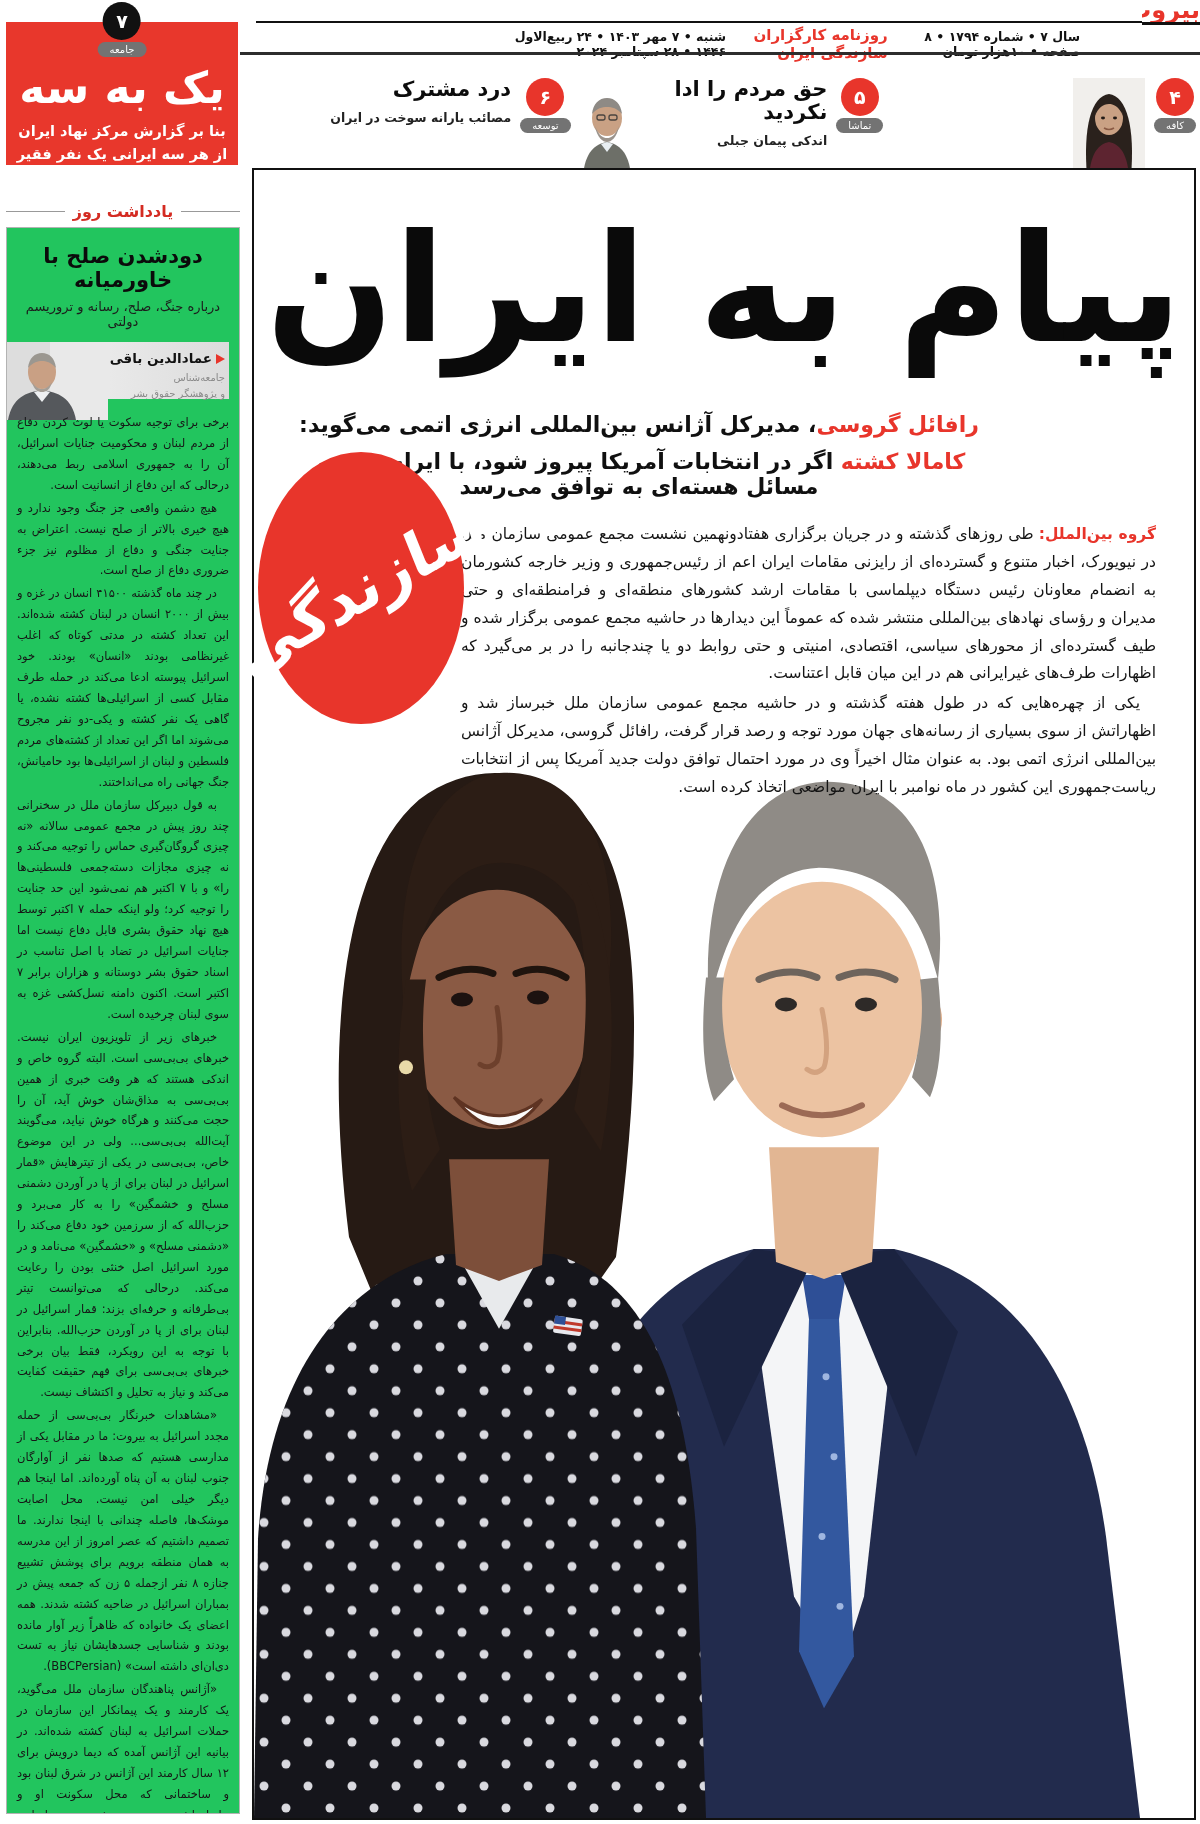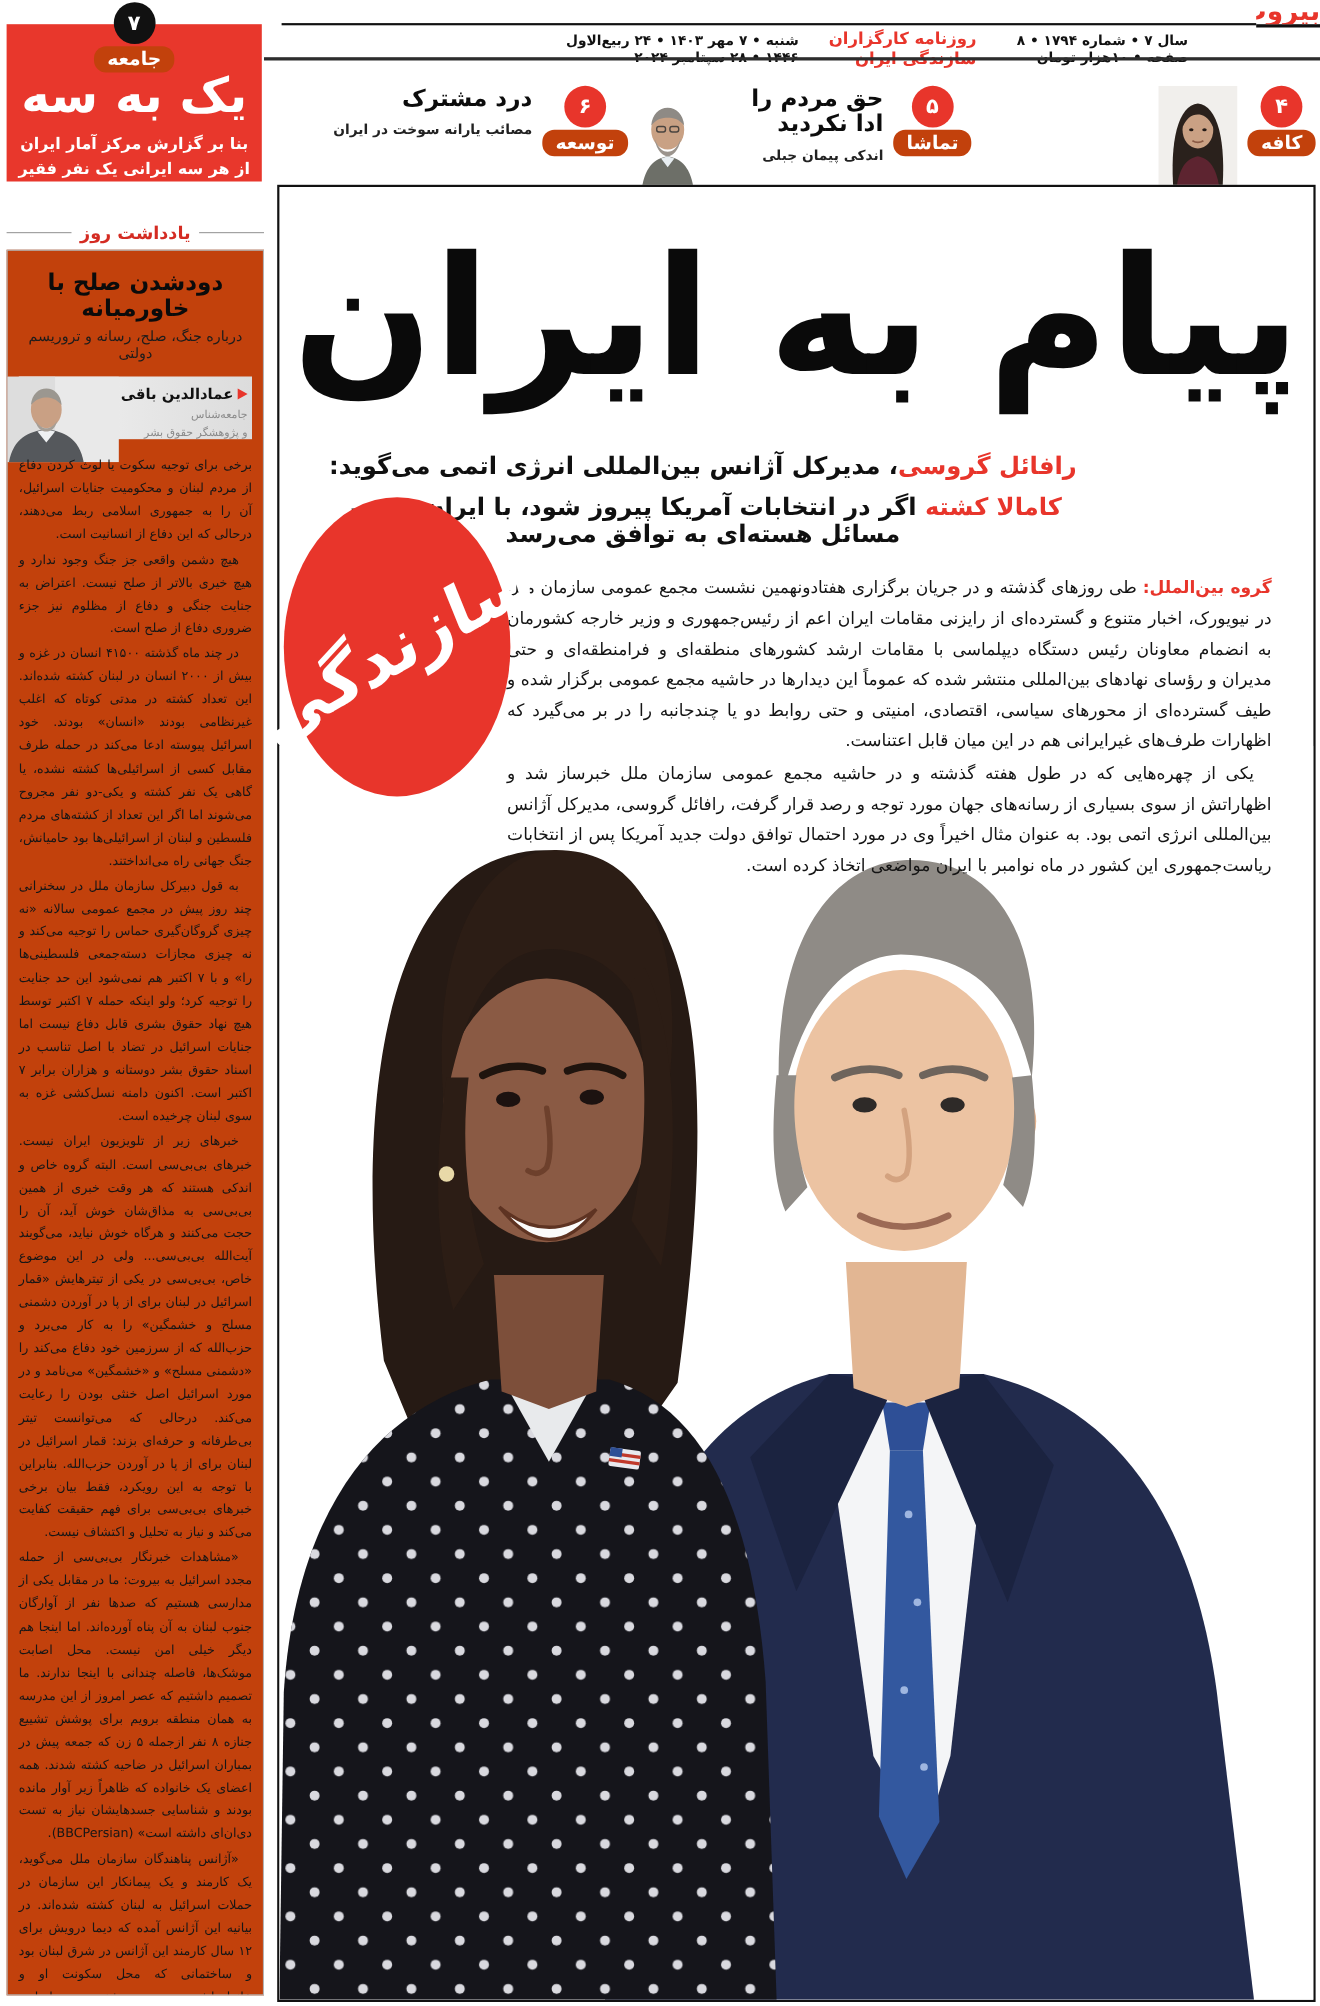--- a/index.html
+++ b/index.html
@@ -17,38 +17,38 @@
   .rule-bottom{position:absolute;top:52px;left:240px;right:0;height:3px;background:#2d2d2d;}
 
   
   .promo{position:absolute;top:22px;left:6px;width:232px;height:143px;background:#e8372c;}
   .badge-col{display:flex;flex-direction:column;align-items:center;gap:2px;}
   .promo .badge-col{position:absolute;top:-20px;left:50%;transform:translateX(-50%);}
   .num-circle{width:38px;height:38px;border-radius:50%;color:#fff;font-size:19px;font-weight:bold;
               display:flex;align-items:center;justify-content:center;}
   .num-circle.black{background:#111;}
   .num-circle.red{background:#e8352b;}
-  .sec-pill{background:#c2410c;color:#fff;font-size:17px;font-weight:bold;padding:2px 12px;border-radius:11px;white-space:nowrap;}
+  .sec-pill{background:#737373;color:#fff;font-size:10px;font-weight:normal;padding:2px 12px;border-radius:11px;white-space:nowrap;}
   .promo-title{margin-top:42px;text-align:center;color:#fff;font-size:44px;font-weight:bold;line-height:1.1;}
   .promo-sub{margin-top:8px;text-align:center;color:#fff;font-size:14.5px;font-weight:bold;line-height:1.55;}
 
   
   .teasers{position:absolute;top:58px;right:4px;left:258px;height:106px;display:flex;}
   .teaser{flex:1;display:flex;align-items:flex-start;gap:9px;padding-top:20px;}
   .teaser .txt{flex:1;text-align:right;}
   .teaser-title{font-size:21px;font-weight:bold;color:#0c0c0c;line-height:1.1;}
   .teaser-sub{font-size:12.5px;color:#222;margin-top:9px;font-weight:bold;}
   .teaser-photo{width:72px;height:98px;flex:0 0 auto;}
 
   
   .note-label{position:absolute;top:202px;left:6px;width:234px;display:flex;align-items:center;
               gap:8px;color:#d42b22;font-weight:bold;font-size:16px;}
   .hline{flex:1;height:1px;background:#999;}
   .sidebar-box{position:absolute;top:227px;left:6px;width:234px;bottom:10px;border:1px solid #b3b3b3;
-               padding:16px 10px 8px;box-sizing:border-box;overflow:hidden;background:#c2410c;}
+               padding:16px 10px 8px;box-sizing:border-box;overflow:hidden;background:#22c55e;}
   .sb-title{font-size:21px;font-weight:bold;text-align:center;color:#0b0b0b;}
   .sb-sub{font-size:13px;text-align:center;margin-top:7px;color:#1c1c1c;}
   .author{margin-top:13px;height:57px;background:linear-gradient(90deg,#f3f3f3,#dcdcdc);
           display:flex;align-items:stretch;}
   .author .who{flex:1;padding:8px 4px 0 2px;text-align:right;}
   .author-name{font-size:13.5px;font-weight:bold;color:#111;white-space:nowrap;}
   .marker{display:inline-block;width:0;height:0;border-top:5px solid transparent;border-bottom:5px solid transparent;
           border-left:9px solid #e8352b;margin-left:4px;vertical-align:middle;}
   .author-role{font-size:10px;color:#8a8a8a;line-height:1.55;margin-top:4px;}
   .author-photo{width:118px;flex:0 0 auto;}
@@ -97,21 +97,21 @@
   </div>
   <div class="rule-bottom"></div>
 
   <div class="promo">
     <div class="badge-col">
       <div class="num-circle black">۷</div>
       <div class="sec-pill">جامعه</div>
     </div>
     <div class="promo-title">یک به سه</div>
     <div class="promo-sub">
-      <div>بنا بر گزارش مرکز آمار ایران</div>
+      <div>بنا بر گزارش مرکز نهاد ایران</div>
       <div>از هر سه ایرانی یک نفر فقیر است</div>
     </div>
   </div>
 
   <div class="teasers">
 
     <div class="teaser">
       <div class="badge-col">
         <div class="num-circle red">۴</div>
         <div class="sec-pill">کافه</div>

